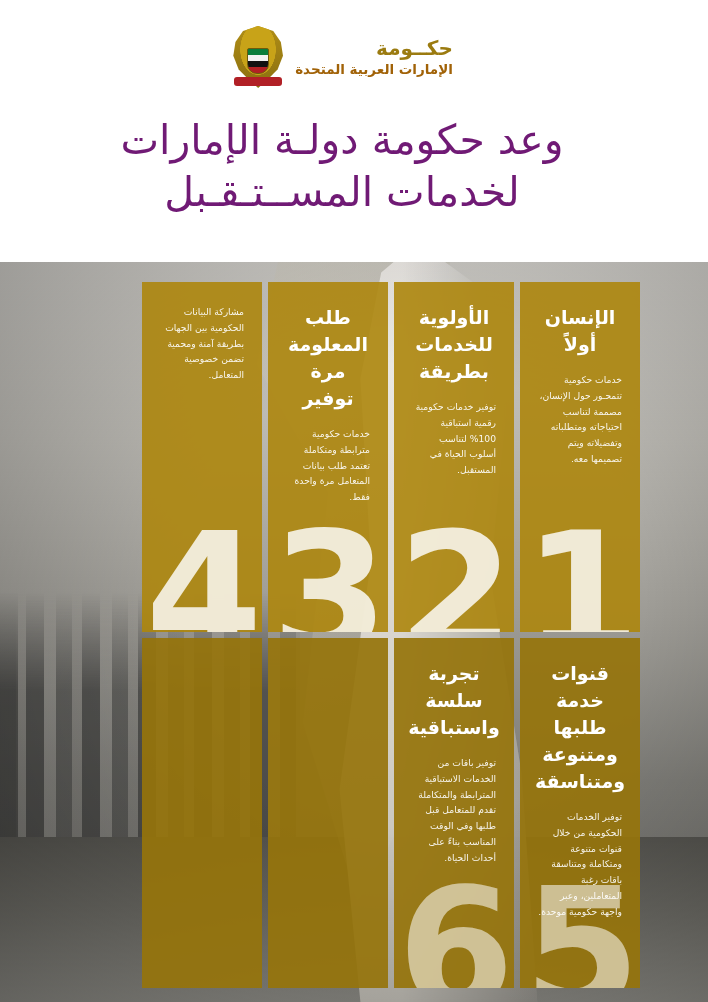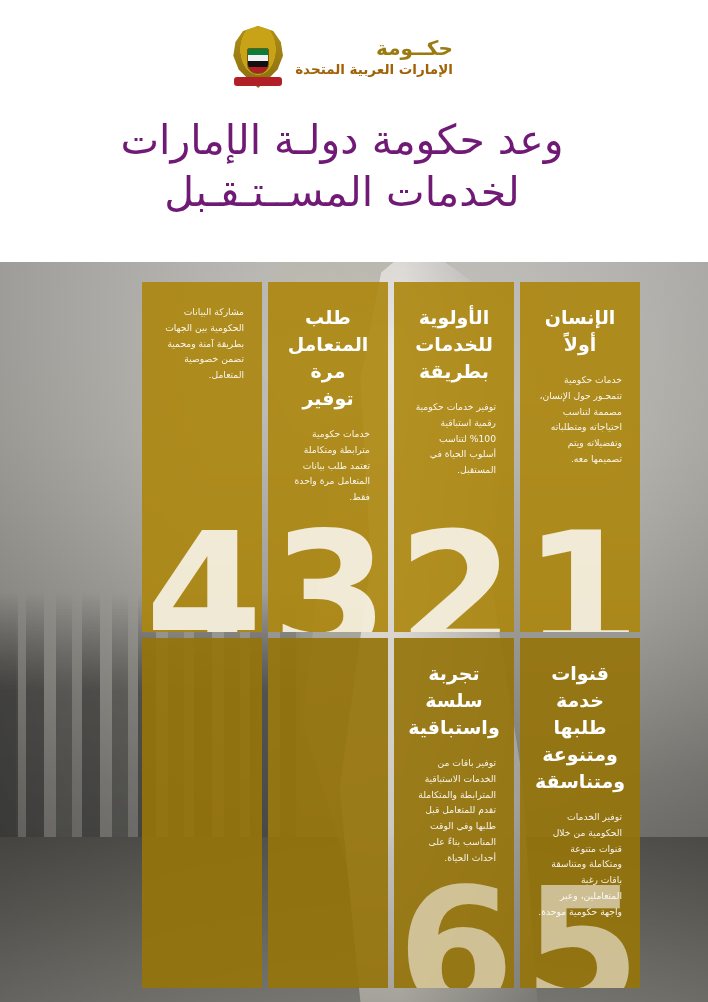--- a/index.html
+++ b/index.html
@@ -286,21 +286,21 @@
         <span>للخدمات</span><br>
         <span>بطريقة</span>
       </h3>
       <p>توفير خدمات حكومية رقمية استباقية 100% لتناسب أسلوب الحياة في المستقبل.</p>
       <div class="num">2</div>
     </div>
 
     <div class="panel">
       <h3>
         <span>طلب</span><br>
-        <span>المتعامل</span><br>
+        <span>المعلومة</span><br>
         <span>مرة توفير</span>
       </h3>
       <p>خدمات حكومية مترابطة ومتكاملة تعتمد طلب بيانات المتعامل مرة واحدة فقط.</p>
       <div class="num">3</div>
     </div>
 
     <div class="panel">
       <p>مشاركة البيانات الحكومية بين الجهات بطريقة آمنة ومحمية تضمن خصوصية المتعامل.</p>
       <div class="num">4</div>
     </div>

